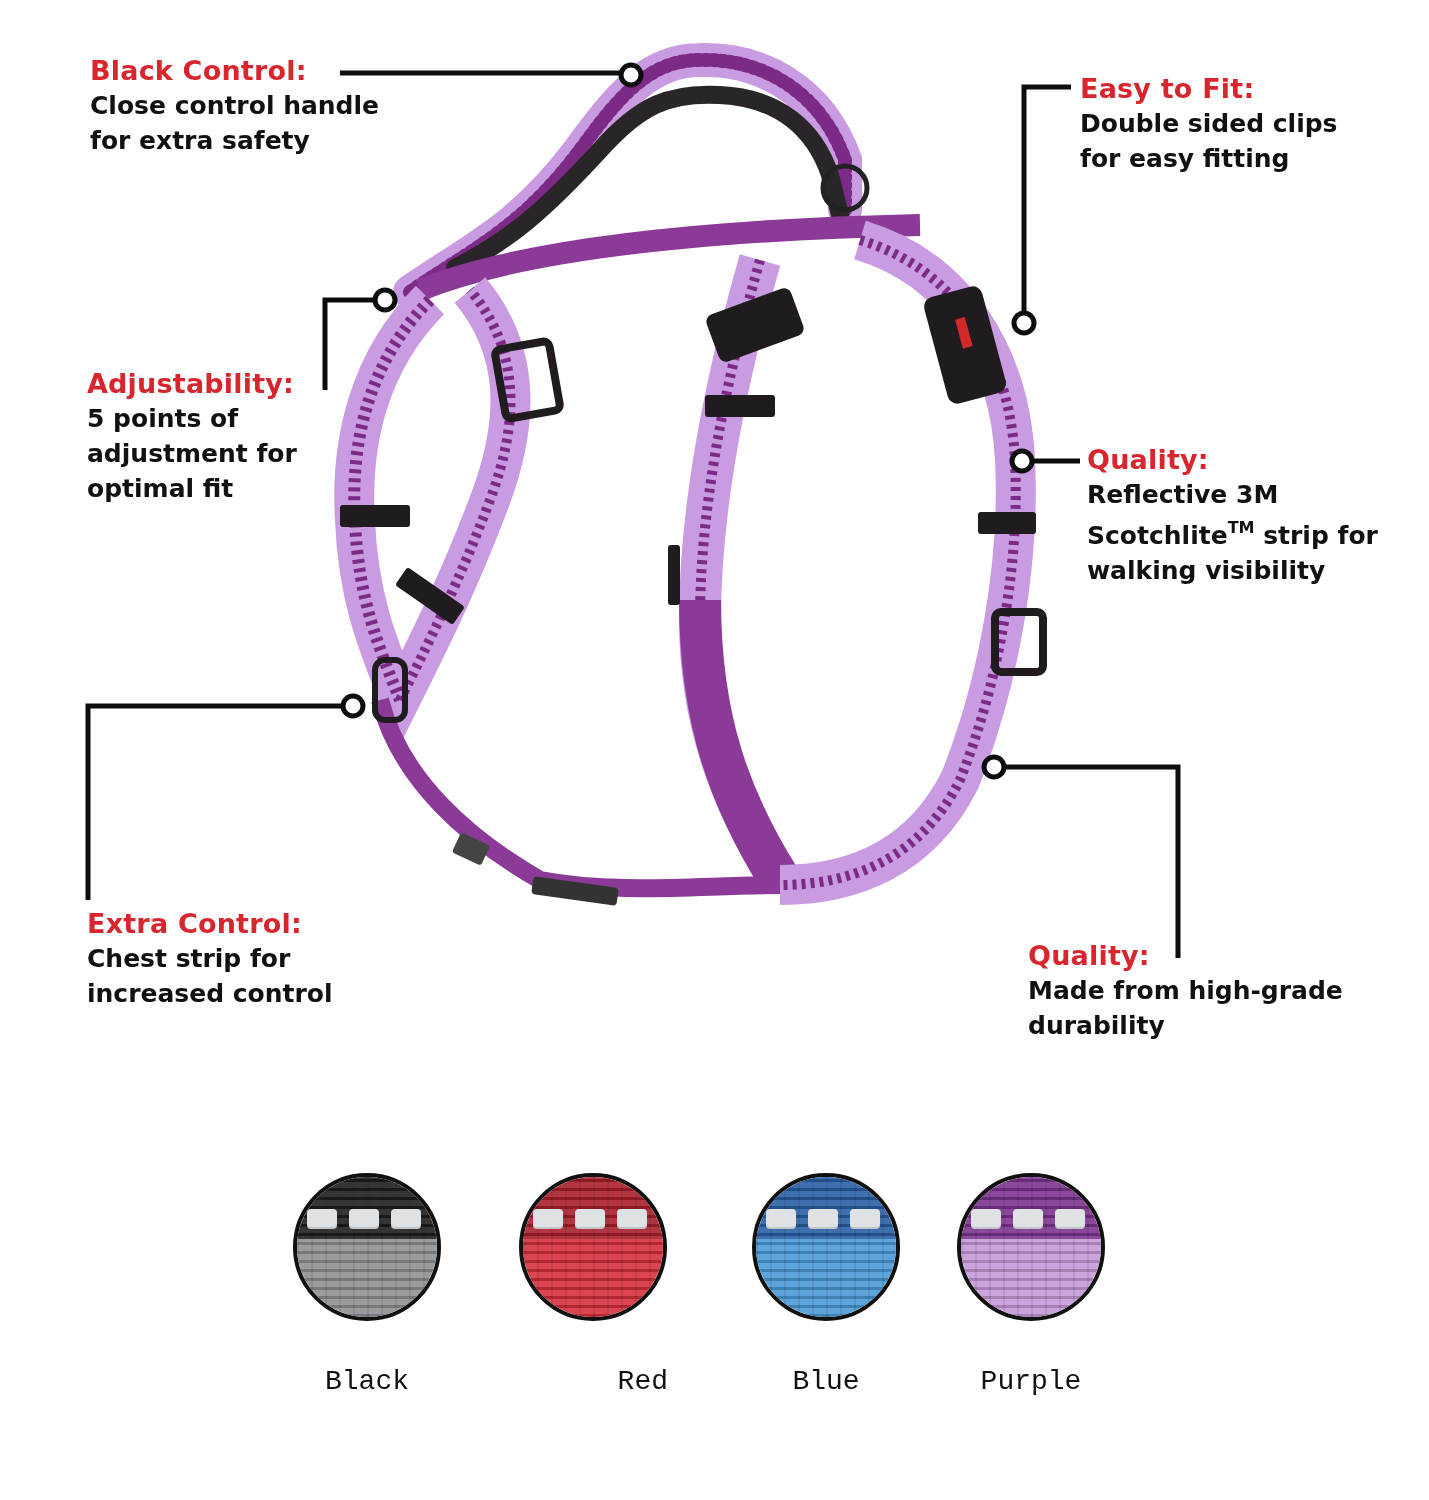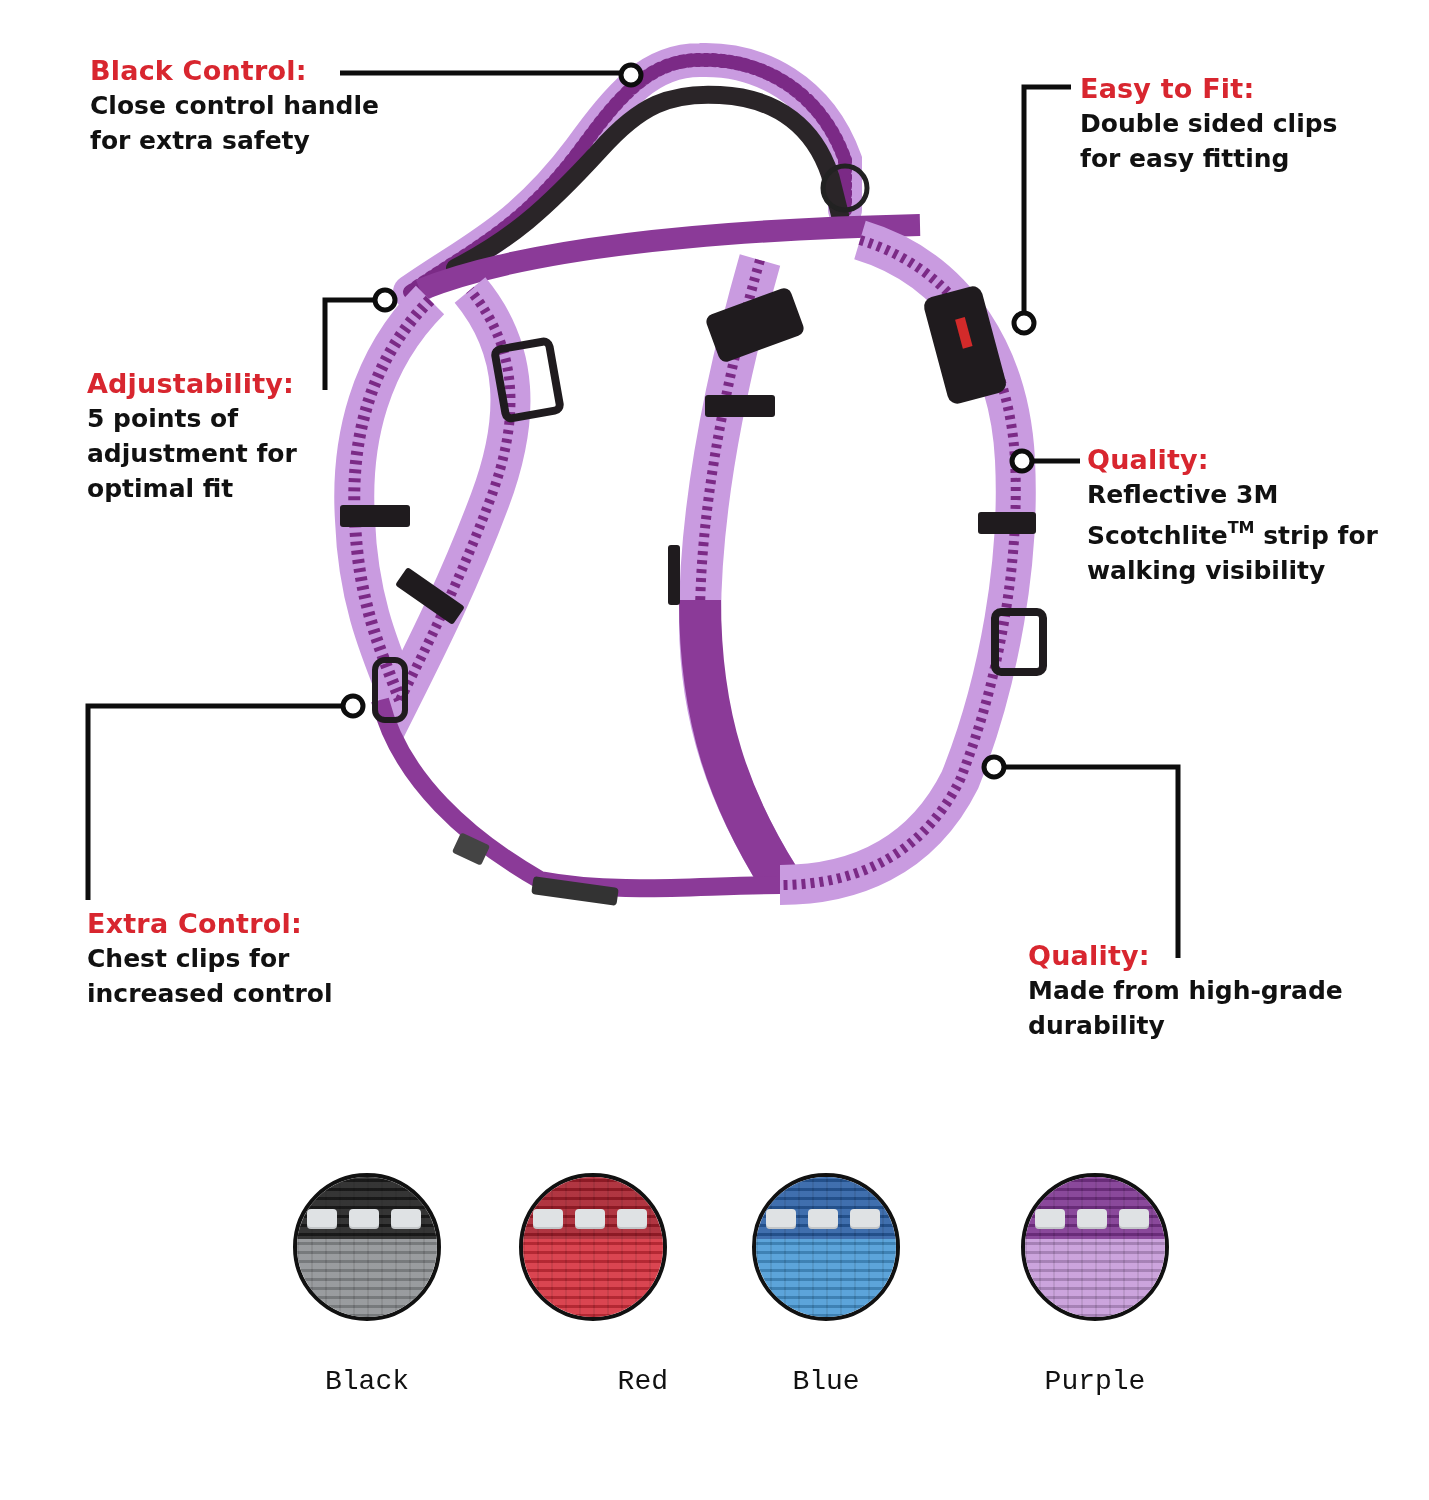--- a/index.html
+++ b/index.html
@@ -116,21 +116,21 @@
 
 <div class="callout" style="left:1087px; top:443px;">
   <div class="title">Quality:</div>
   <div class="body">Reflective 3M</div>
   <div class="body"><span>Scotchlite</span><sup>TM</sup><span> strip for</span></div>
   <div class="body">walking visibility</div>
 </div>
 
 <div class="callout" style="left:87px; top:907px;">
   <div class="title">Extra Control:</div>
-  <div class="body">Chest clips for</div>
+  <div class="body">Chest strip for</div>
   <div class="body">increased control</div>
 </div>
 
 <div class="callout" style="left:1028px; top:939px;">
   <div class="title">Quality:</div>
   <div class="body">Made from high-grade</div>
   <div class="body">durability</div>
 </div>
 
 <div class="swatch" style="left:292px; top:1173px;">
@@ -168,21 +168,21 @@
     <div class="weave"></div>
     <div class="dots">
         <span></span>
         <span></span>
         <span></span>
       </div>
   </div>
   <div class="label">Blue</div>
 </div>
 
-<div class="swatch" style="left:1020px; top:1173px;">
+<div class="swatch" style="left:956px; top:1173px;">
   <div class="circle">
     <div class="top" style="background:#7d3490;"></div>
     <div class="bottom" style="background:#c69ad9;"></div>
     <div class="weave"></div>
     <div class="dots">
         <span></span>
         <span></span>
         <span></span>
       </div>
   </div>

